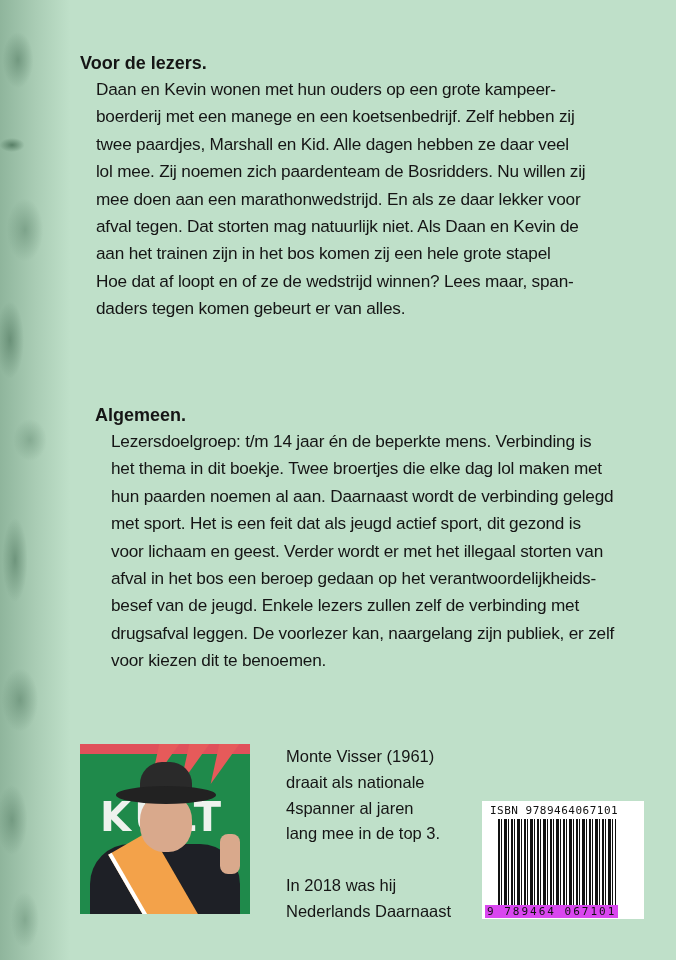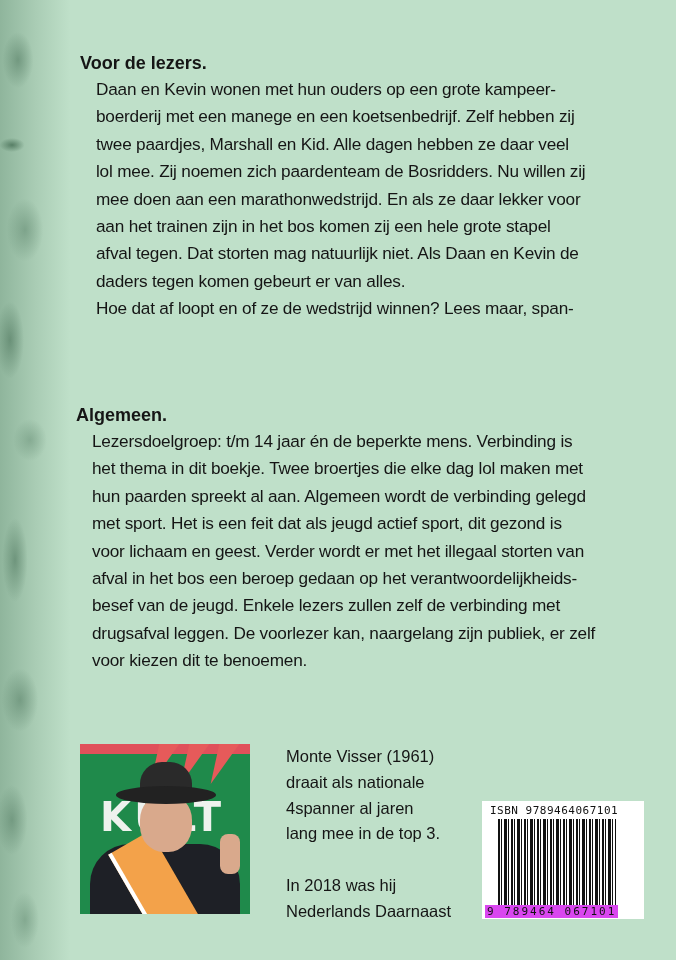--- a/index.html
+++ b/index.html
@@ -22,21 +22,21 @@
       radial-gradient(ellipse 22px 50px at 12px 820px, rgba(80,120,95,0.5), transparent 70%),
       radial-gradient(ellipse 20px 40px at 25px 920px, rgba(95,135,110,0.45), transparent 70%),
       linear-gradient(to right, #8fb59c 0%, #a9ccb4 50%, #bfe0c9 100%);
   }
   .content { position: absolute; left: 80px; top: 50px; width: 560px; }
   h2 {
     margin: 0; font-size: 18px; font-weight: bold; line-height: 26px;
   }
   .para { font-size: 17.2px; line-height: 27.4px; margin: 0; letter-spacing: -0.2px; }
   .line { display: block; white-space: nowrap; margin-left: 16px; }
-  .section-2 { position: absolute; left: 76px; top: 402px; width: 580px; }
+  .section-2 { position: absolute; left: 95px; top: 402px; width: 580px; }
   .photo {
     position: absolute; left: 80px; top: 744px; width: 170px; height: 170px;
     background: #1f8a4b; overflow: hidden;
   }
   .photo .topbar { position: absolute; left: 0; top: 0; width: 170px; height: 10px; background: #e0505a; }
   .photo .bolt { position: absolute; top: 0; width: 0; height: 0; border-left: 10px solid transparent; border-right: 10px solid transparent; border-top: 40px solid #e65a5a; transform: skewX(-25deg); }
   .photo .sign { position: absolute; left: 20px; top: 50px; font-size: 40px; font-weight: bold; color: #eef2ee; letter-spacing: 4px; font-family: "DejaVu Sans", sans-serif; }
   .photo .hat-brim { position: absolute; left: 36px; top: 42px; width: 100px; height: 18px; border-radius: 50%; background: #222; }
   .photo .hat-top { position: absolute; left: 60px; top: 18px; width: 52px; height: 34px; border-radius: 22px 22px 4px 4px; background: #2a2a2a; }
   .photo .face { position: absolute; left: 60px; top: 50px; width: 52px; height: 58px; border-radius: 45%; background: #d9a98c; }
@@ -70,33 +70,33 @@
 <div class="left-strip"></div>
 
 <div class="content">
   <h2>Voor de lezers.</h2>
   <p class="para">
     <span class="line">Daan en Kevin wonen met hun ouders op een grote kampeer-</span>
     <span class="line">boerderij met een manege en een koetsenbedrijf. Zelf hebben zij</span>
     <span class="line">twee paardjes, Marshall en Kid. Alle dagen hebben ze daar veel</span>
     <span class="line">lol mee. Zij noemen zich paardenteam de Bosridders. Nu willen zij</span>
     <span class="line">mee doen aan een marathonwedstrijd. En als ze daar lekker voor</span>
+    <span class="line">afval tegen. Dat storten mag natuurlijk niet. Als Daan en Kevin de</span>
     <span class="line">aan het trainen zijn in het bos komen zij een hele grote stapel</span>
-    <span class="line">afval tegen. Dat storten mag natuurlijk niet. Als Daan en Kevin de</span>
+    <span class="line">Hoe dat af loopt en of ze de wedstrijd winnen? Lees maar, span-</span>
     <span class="line">daders tegen komen gebeurt er van alles.</span>
-    <span class="line">Hoe dat af loopt en of ze de wedstrijd winnen? Lees maar, span-</span>
   </p>
 </div>
 
 <div class="section-2">
   <h2>Algemeen.</h2>
   <p class="para">
     <span class="line">Lezersdoelgroep: t/m 14 jaar én de beperkte mens. Verbinding is</span>
     <span class="line">het thema in dit boekje. Twee broertjes die elke dag lol maken met</span>
-    <span class="line">hun paarden spreekt al aan. Algemeen wordt de verbinding gelegd</span>
+    <span class="line">hun paarden noemen al aan. Daarnaast wordt de verbinding gelegd</span>
     <span class="line">met sport. Het is een feit dat als jeugd actief sport, dit gezond is</span>
     <span class="line">voor lichaam en geest. Verder wordt er met het illegaal storten van</span>
     <span class="line">afval in het bos een beroep gedaan op het verantwoordelijkheids-</span>
     <span class="line">besef van de jeugd. Enkele lezers zullen zelf de verbinding met</span>
     <span class="line">drugsafval leggen. De voorlezer kan, naargelang zijn publiek, er zelf</span>
     <span class="line">voor kiezen dit te benoemen.</span>
   </p>
 </div>
 
 <div class="photo">

